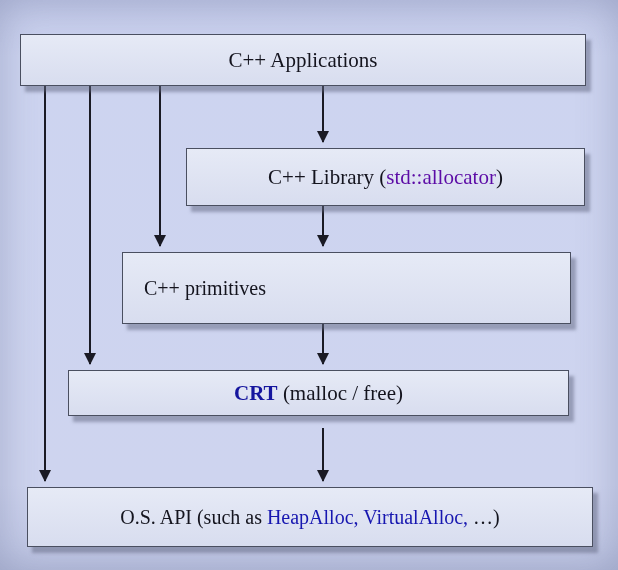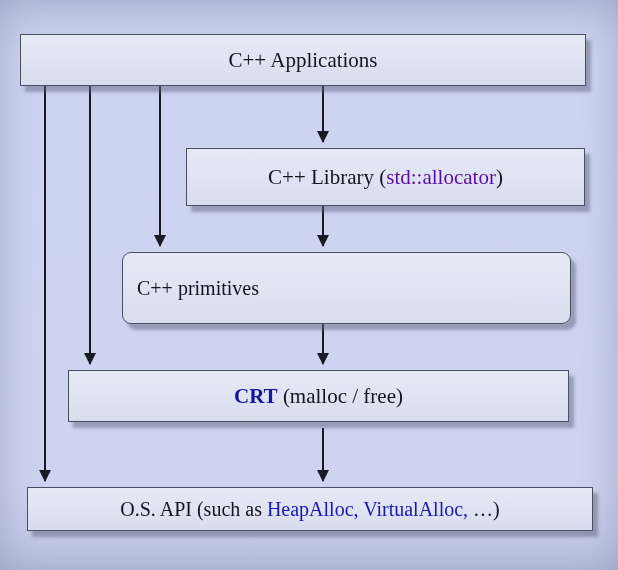--- a/index.html
+++ b/index.html
@@ -23,26 +23,26 @@
     border: 1px solid #4a4f60;
     box-shadow: 5px 6px 3px rgba(95, 101, 128, 0.50);
     display: flex;
     flex-direction: column;
     justify-content: center;
     color: #14141e;
     font-size: 21px;
     box-sizing: border-box;
   }
   .node.center { align-items: center; text-align: center; }
-  .node.leftal { align-items: flex-start; padding-left: 14px; padding-right: 8px; font-size: 20px; line-height: 1.45; border-radius: 9px; }
+  .node.leftal { align-items: flex-start; padding-left: 21px; padding-right: 8px; font-size: 20px; line-height: 1.45; }
   #node-applications { left: 20px;  top: 34px;  width: 566px; height: 52px; }
   #node-library      { left: 186px; top: 148px; width: 399px; height: 58px; }
   #node-primitives   { left: 122px; top: 252px; width: 449px; height: 72px; }
-  #node-crt          { left: 68px;  top: 370px; width: 501px; height: 52px; }
-  #node-os-api       { left: 27px;  top: 487px; width: 566px; height: 44px; font-size: 20px; }
+  #node-crt          { left: 68px;  top: 370px; width: 501px; height: 46px; }
+  #node-os-api       { left: 27px;  top: 487px; width: 566px; height: 60px; font-size: 20px; }
   .purple { color: #5c0ca6; }
   .blue   { color: #1717b0; }
   .crt-name { color: #15159e; font-weight: bold; }
   svg.arrows {
     position: absolute;
     left: 0; top: 0;
     width: 618px; height: 570px;
     pointer-events: none;
   }
   svg.arrows line {

